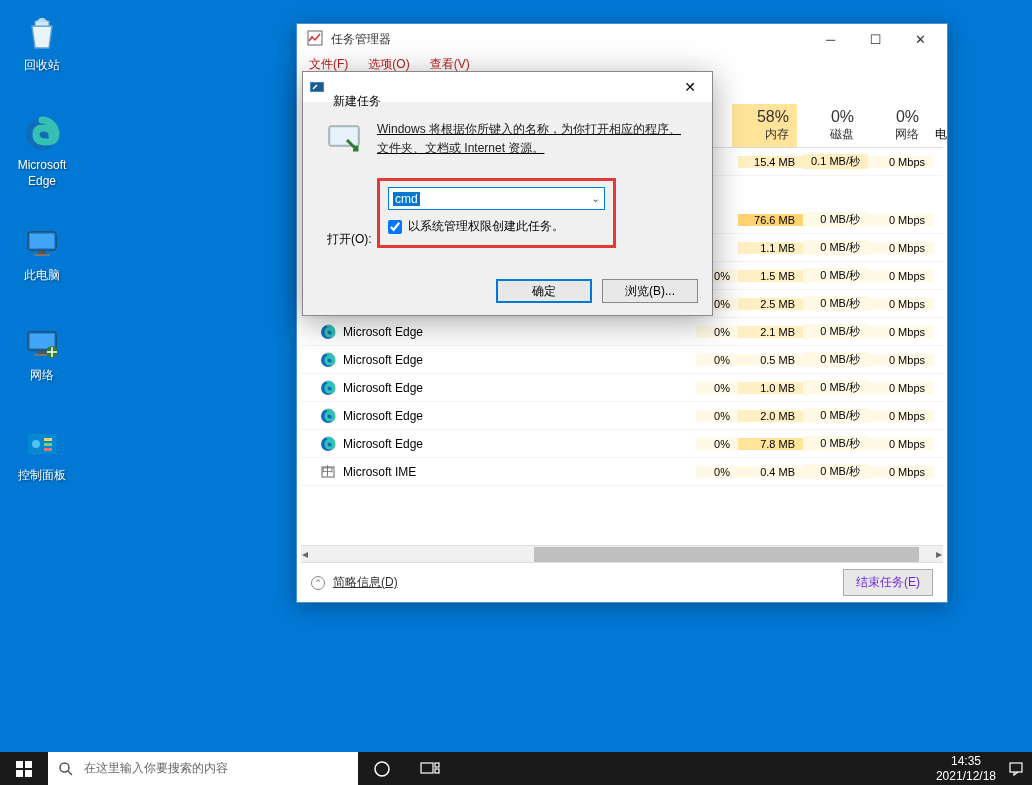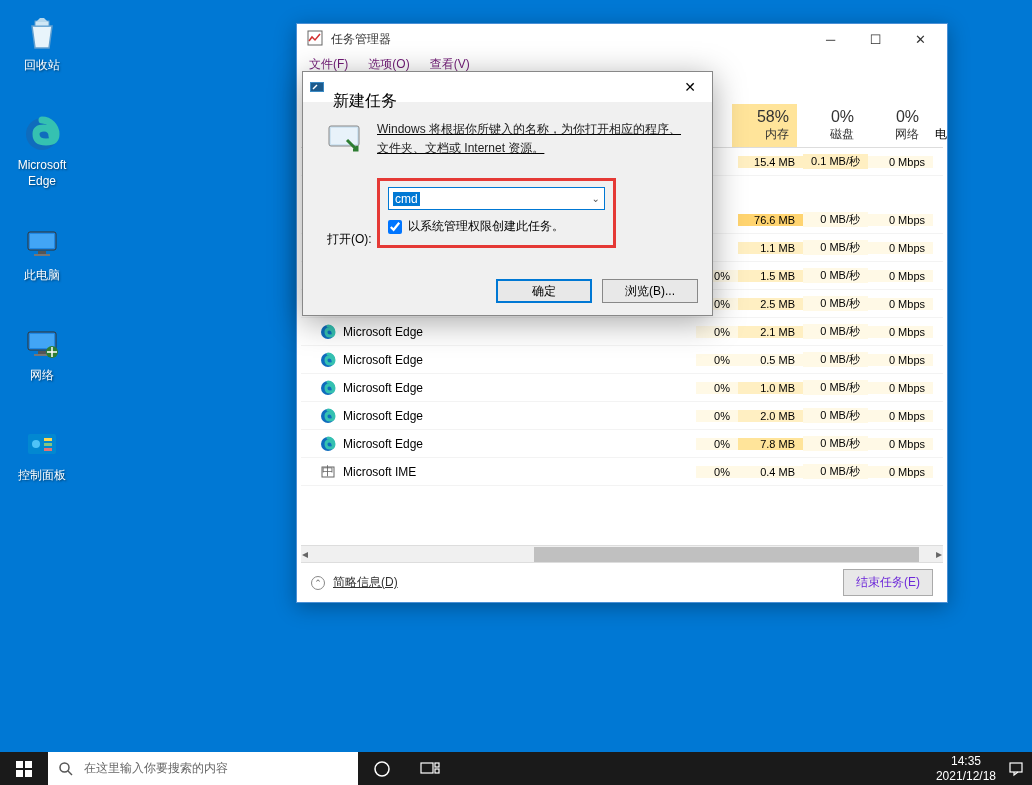--- a/index.html
+++ b/index.html
@@ -20,21 +20,21 @@
 .clock { text-align: center; font-size: 11px; line-height: 1.2; }
 
 
 .taskmgr { position: absolute; left: 296px; top: 23px; width: 652px; height: 580px; background: #fff; border: 1px solid #4a90d6; box-shadow: 0 4px 20px rgba(0,0,0,.3); display: flex; flex-direction: column; }
 .titlebar { height: 30px; display: flex; align-items: center; padding: 0 4px; }
 .titlebar .tico { width: 18px; height: 18px; margin: 0 6px; }
 .titlebar .ttxt { flex: 1; font-size: 12px; color: #333; }
 .win-btns { display: flex; }
 .win-btn { width: 45px; height: 28px; display: flex; align-items: center; justify-content: center; color: #333; font-size: 13px; }
 .menubar { height: 22px; display: flex; padding: 0 4px; gap: 4px; }
-.menubar .mi { padding: 2px 8px; color: #701a75; }
+.menubar .mi { padding: 2px 8px; color: #b91c1c; }
 .body-area { flex: 1; display: flex; flex-direction: column; padding: 0 4px; overflow: hidden; }
 
 .headers { display: flex; border-bottom: 1px solid #ddd; height: 72px; align-items: flex-end; }
 .hcell { text-align: right; padding: 4px 8px; }
 .hcell .pct { font-size: 16px; color: #333; }
 .hcell .lbl { font-size: 12px; color: #333; }
 .hcell.name { flex: 1; text-align: left; }
 .hcell.nar { width: 65px; }
 .hcell.rest { width: 10px; }
 
@@ -52,21 +52,21 @@
 .heatw { background: #fff; }
 .hscroll { height: 17px; background: #f0f0f0; border-top: 1px solid #ddd; display: flex; align-items: center; }
 .hscroll .thumb { height: 15px; background: #c0c0c0; }
 .footer { height: 40px; border-top: 1px solid #ddd; display: flex; align-items: center; padding: 0 10px; gap: 8px; }
 .footer .fbtn { margin-left: auto; border: 1px solid #aaa; background: #e8e8e8; padding: 4px 12px; color: #6d28d9; }
 
 
 .rundlg { position: absolute; left: 302px; top: 71px; width: 411px; height: 245px; background: #f0f0f0; border: 1px solid #888; box-shadow: 0 6px 30px rgba(0,0,0,.35); display: flex; flex-direction: column; }
 .rundlg .dtitle { height: 30px; background: #fff; display: flex; align-items: center; padding: 0 6px; }
 .rundlg .dtitle .dico { width: 16px; height: 16px; margin-right: 8px; }
-.rundlg .dtitle .dtxt { flex: 1; font-size: 16px; margin-top: 28px; }
+.rundlg .dtitle .dtxt { flex: 1; font-size: 12px; margin-top: 28px; }
 .rundlg .dtitle .dclose { width: 32px; text-align: center; font-size: 14px; }
 .dbody { padding: 18px 24px 0 24px; flex: 1; }
 .dmsg { display: flex; gap: 14px; margin-bottom: 20px; text-decoration: underline; }
 .dmsg .mico { width: 36px; height: 36px; flex-shrink: 0; }
 .dmsg .mtxt { font-size: 12px; line-height: 1.6; color: #222; }
 .hlbox { border: 3px solid #e53935; padding: 6px 8px 10px 8px; margin-left: -6px; margin-right: 42px; }
 .dopen { display: flex; align-items: center; gap: 6px; margin-bottom: 10px; }
 .dopen .combo { flex: 1; height: 23px; border: 1px solid #0078d4; background: #fff; display: flex; align-items: center; padding: 0 4px; position: relative; }
 .dopen .combo .sel { background: #0078d4; color: #fff; padding: 0 2px; }
 .dopen .combo .dd { position: absolute; right: 4px; color: #555; font-size: 10px; }

